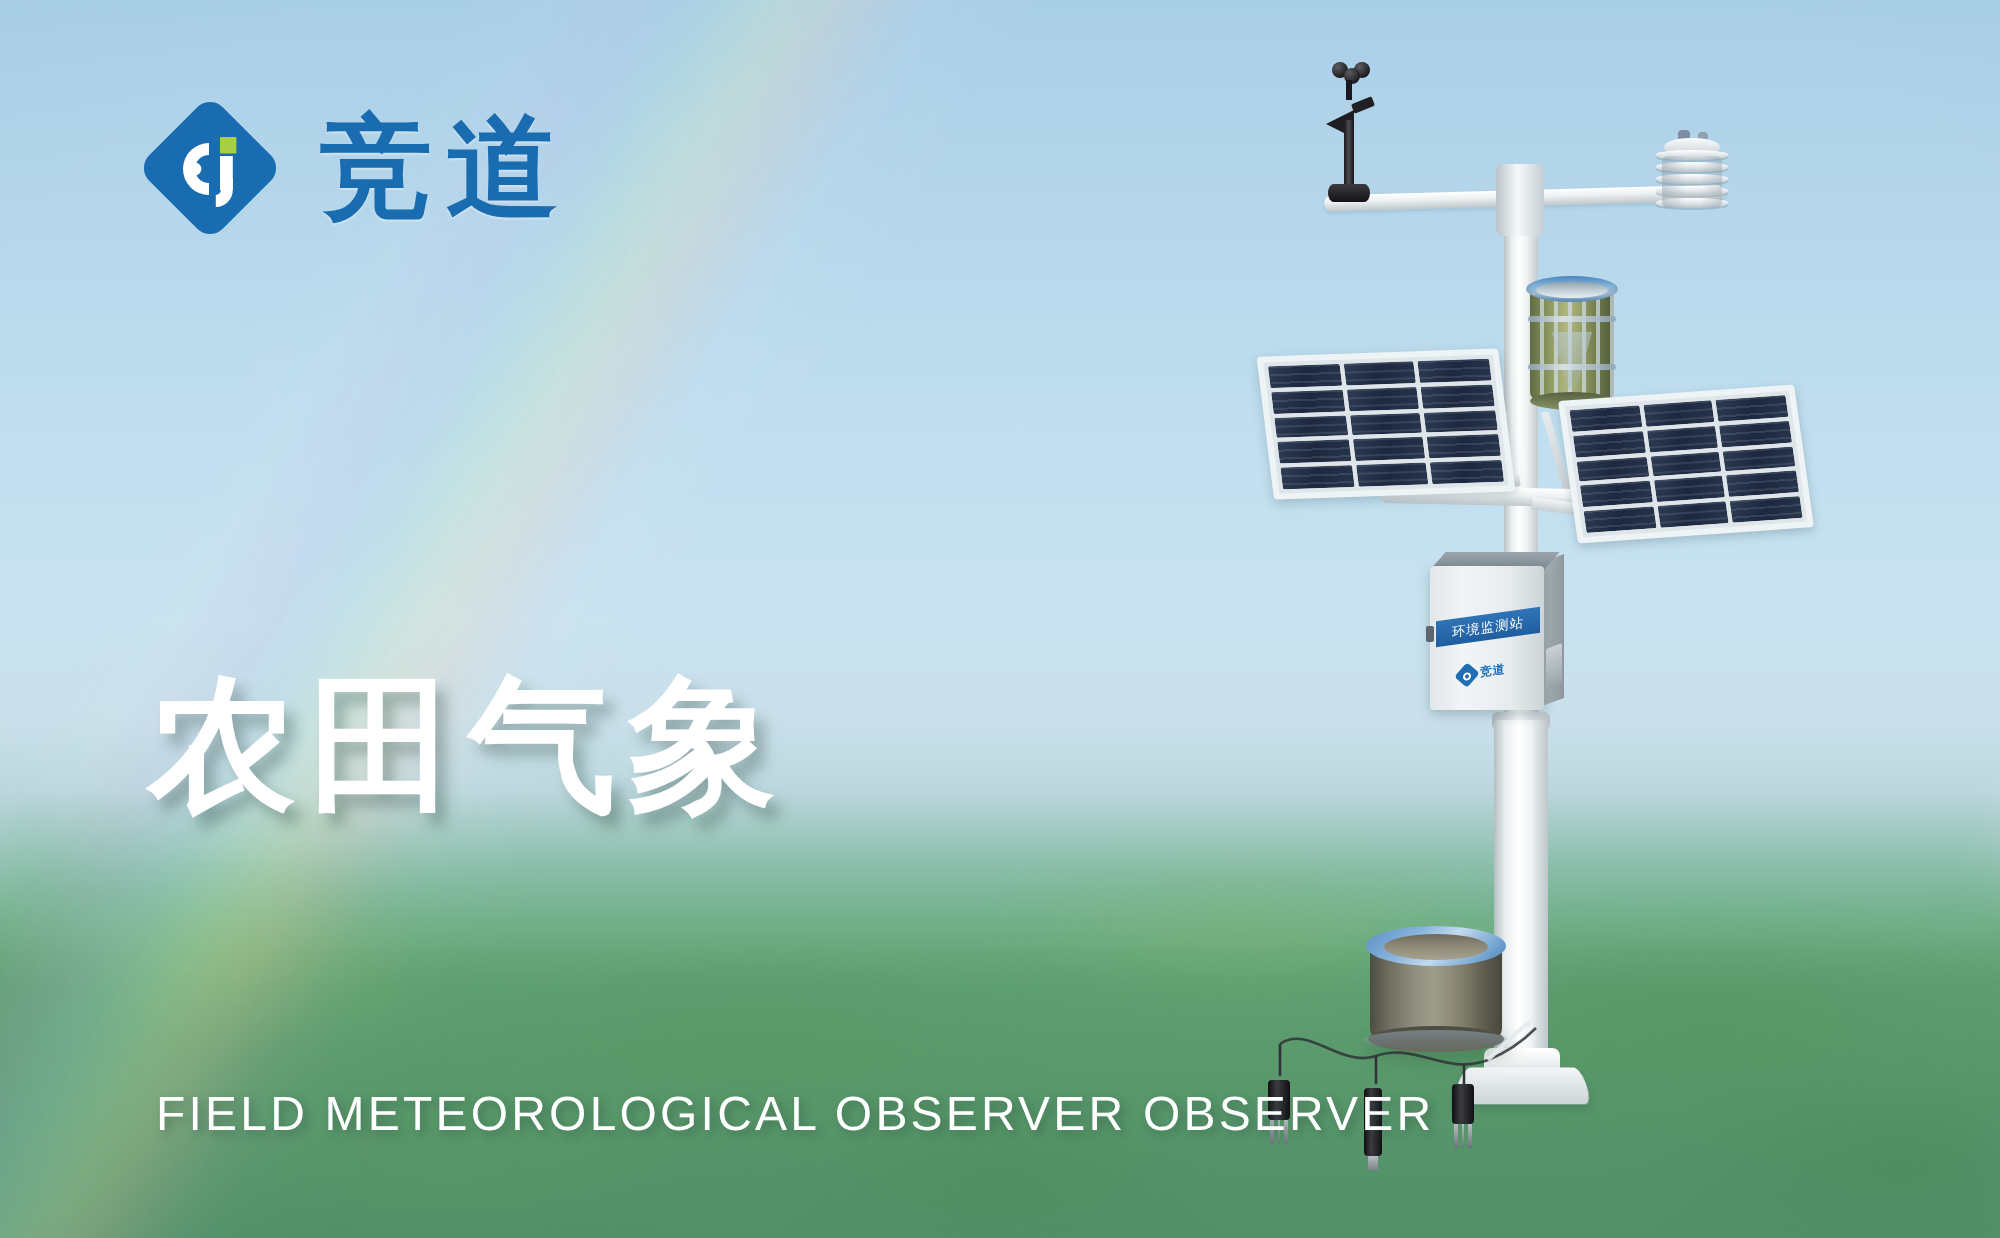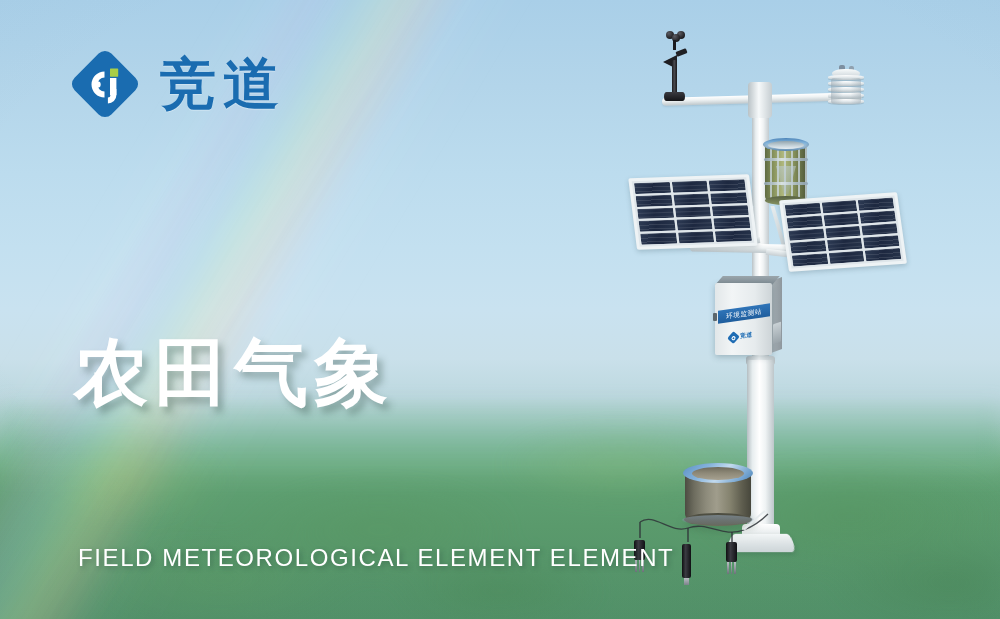--- a/index.html
+++ b/index.html
@@ -806,15 +806,15 @@
           <div class="probe-pin"></div>
         </div>
       </div>
     </div>
 
   </div>
 
   <div class="headline">
     <span class="ln2">农田气象</span>
   </div>
-  <div class="subhead">FIELD METEOROLOGICAL ELEMENT ELEMENT</div>
+  <div class="subhead">FIELD METEOROLOGICAL OBSERVER OBSERVER</div>
 
 </div>
 
 </body></html>

